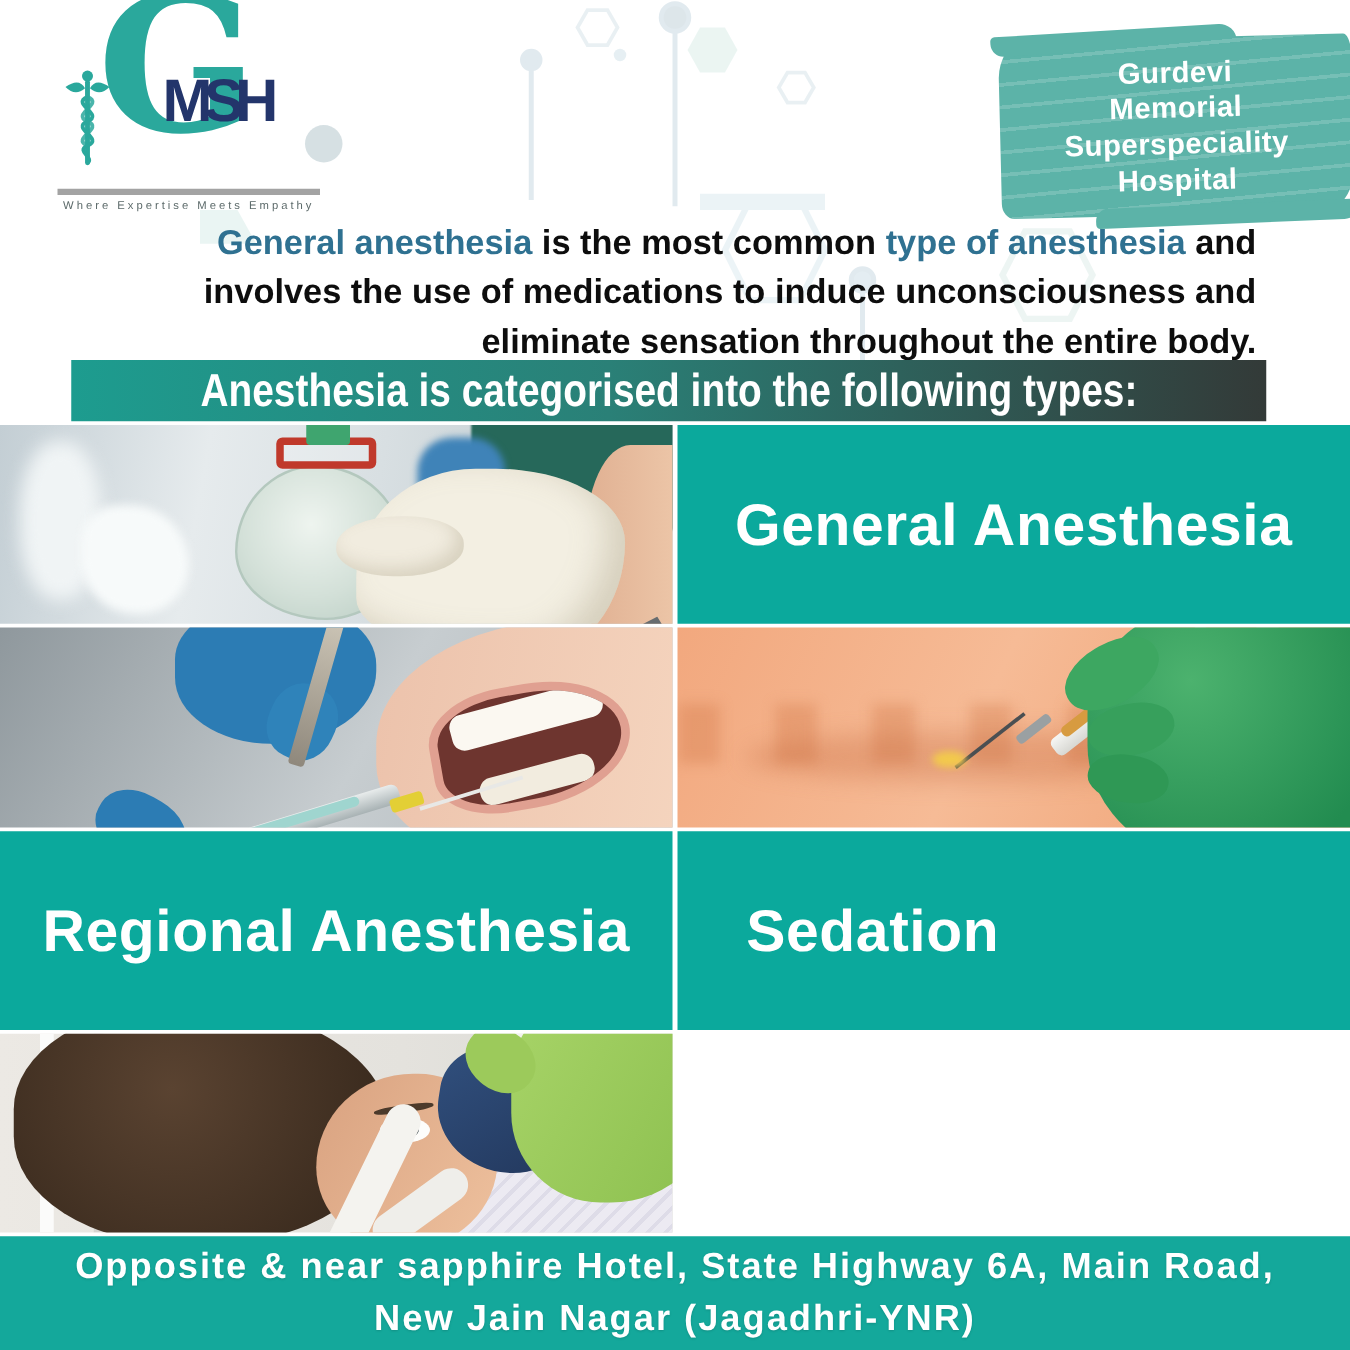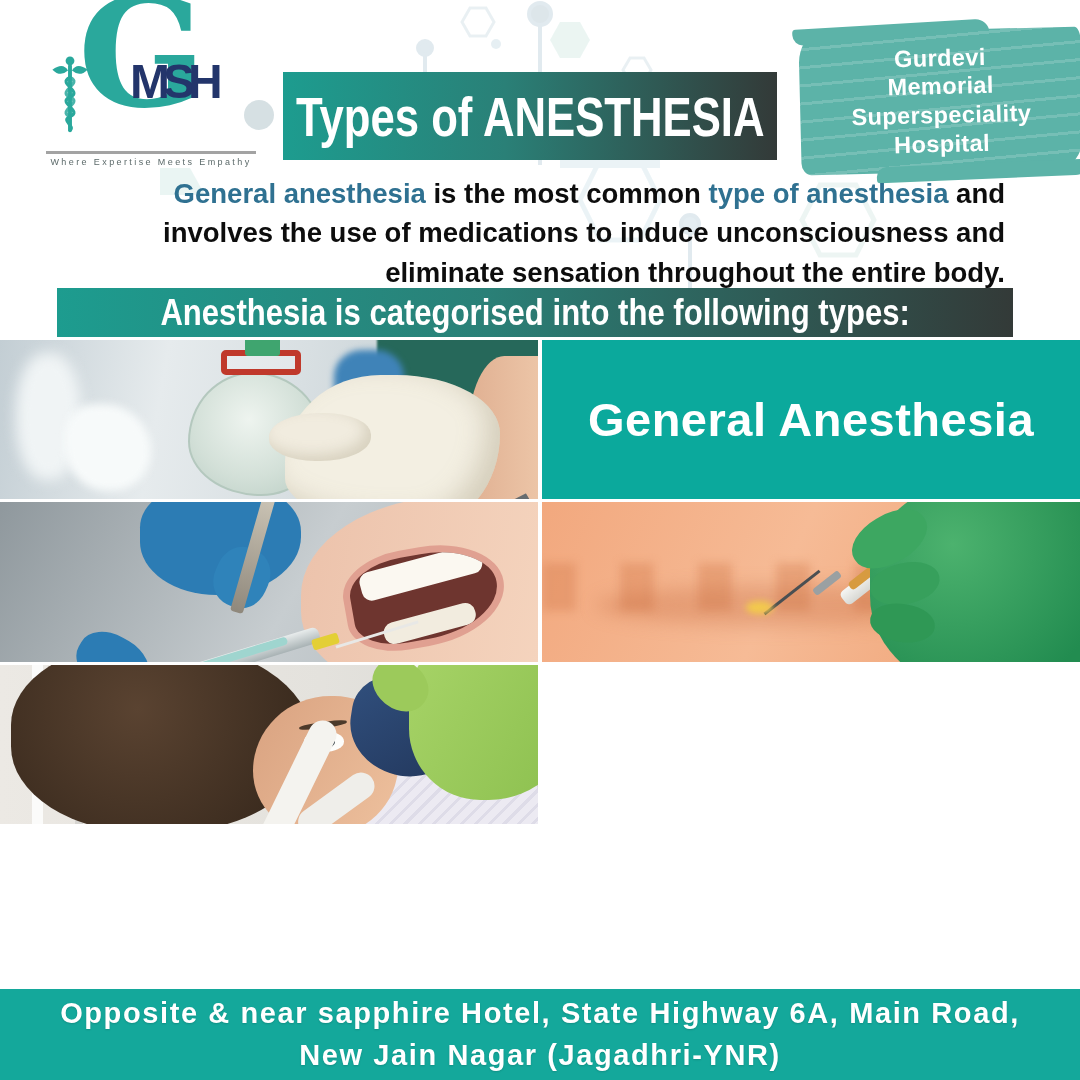--- a/index.html
+++ b/index.html
@@ -8,21 +8,21 @@
   .poster { position:relative; width:1080px; height:1080px; background:#ffffff; overflow:hidden; margin:0 auto; }
 
   
   .decor { position:absolute; left:0; top:0; width:1080px; height:340px; z-index:0; }
 
   
   .logo { position:absolute; left:28px; top:6px; width:240px; height:165px; z-index:3; }
   .logo-g { position:absolute; left:50px; top:-28px; font-family:"DejaVu Serif", serif; font-weight:bold; font-size:150px; color:#2aa89c; line-height:1; }
   .logo-msh { position:absolute; left:102px; top:48px; font-family:Liberation Sans, sans-serif; font-weight:bold; font-size:48px; color:#23356b; letter-spacing:-7px; }
   .logo-caduceus { position:absolute; left:20px; top:48px; width:44px; height:88px; }
-  .logo-tagline { position:absolute; left:18px; top:145px; width:210px; border-top:3px solid #a3a3a3; padding-top:3px; font-size:9px; letter-spacing:2.4px; color:#5c6a6a; text-align:center; white-space:nowrap; }
+  .logo-tagline { position:absolute; left:18px; top:145px; width:210px; border-top:5px solid #a3a3a3; padding-top:3px; font-size:9px; letter-spacing:2.4px; color:#5c6a6a; text-align:center; white-space:nowrap; }
 
   
   .title-banner { position:absolute; left:283px; top:72px; width:494px; height:88px; background:linear-gradient(90deg,#1d9c8f 0%,#2a8077 45%,#333a38 100%); z-index:2; display:flex; align-items:center; justify-content:center; }
   .title-banner .t { color:#fff; font-weight:bold; font-size:56px; white-space:nowrap; transform:scaleX(0.78); letter-spacing:0px; }
   .dot-decor { position:absolute; left:244px; top:100px; width:30px; height:30px; border-radius:50%; background:#ccd8dc; opacity:.8; z-index:1; }
 
   
   .brush { position:absolute; left:800px; top:30px; width:282px; height:142px; z-index:2; background:#5cb3a8; border-radius:22px 6px 26px 10px / 30px 14px 34px 12px; transform:rotate(-1.4deg); display:flex; flex-direction:column; align-items:center; justify-content:center; }
   .brush::before { content:""; position:absolute; left:-6px; top:-7px; width:70%; height:16px; background:#5cb3a8; border-radius:10px 40px 6px 30px; transform:rotate(-2deg); }
   .brush::after { content:""; position:absolute; right:-4px; bottom:-8px; width:75%; height:16px; background:#5cb3a8; border-radius:30px 8px 40px 10px; transform:rotate(-1deg); }
@@ -147,23 +147,20 @@
       <path d="M2 16 Q13 8 18 17 Q10 24 2 16 Z" fill="#2aa89c"></path>
       <path d="M38 16 Q27 8 22 17 Q30 24 38 16 Z" fill="#2aa89c"></path>
       <path d="M20 24 C6 30 34 38 20 44 C6 50 34 58 20 64 C10 68 26 74 20 78" stroke="#2aa89c" stroke-width="3.2" fill="none"></path>
       <path d="M20 24 C34 30 6 38 20 44 C34 50 6 58 20 64" stroke="#2aa89c" stroke-width="3.2" fill="none" opacity=".85"></path>
     </svg>
     <span class="logo-msh">MSH</span>
     <div class="logo-tagline">Where Expertise Meets Empathy</div>
   </div>
 
   <div class="dot-decor"></div>
-  <div class="title-banner">
-    <span class="t">Types of ANESTHESIA</span>
-  </div>
 
   <div class="brush">
     <div class="streaks"></div>
     <div class="hn">Gurdevi</div>
     <div class="hn">Memorial</div>
     <div class="hn">Superspeciality</div>
     <div class="hn">Hospital</div>
   </div>
 
   <p class="intro"><span class="hl">General anesthesia</span><span> is the most common </span><span class="hl">type of anesthesia</span><span> and involves the use of medications to induce unconsciousness and eliminate sensation throughout the entire body.</span></p>
@@ -215,21 +212,27 @@
       <div class="sh tip"></div>
       <div class="sh barrel"></div>
       <div class="sh amber"></div>
       <div class="sh flange"></div>
       <div class="sh plunger"></div>
       <div class="sh glove"></div>
       <div class="sh f1"></div>
       <div class="sh f2"></div>
       <div class="sh f3"></div>
     </div>
-
+    <div class="label-cell">
+      <span class="lbl">Regional Anesthesia</span>
+    </div>
+
+    <div class="label-cell left-align">
+      <span class="lbl">Sedation</span>
+    </div>
     <div class="photo pd" aria-label="boy lying back receiving sedation through a blue nasal mask held by a green-gloved hand">
       <div class="sh panel1"></div>
       <div class="sh panel2"></div>
       <div class="sh chair"></div>
       <div class="sh hair"></div>
       <div class="sh face"></div>
       <div class="sh brow"></div>
       <div class="sh eye"></div>
       <div class="sh iris"></div>
       <div class="sh tube1"></div>

